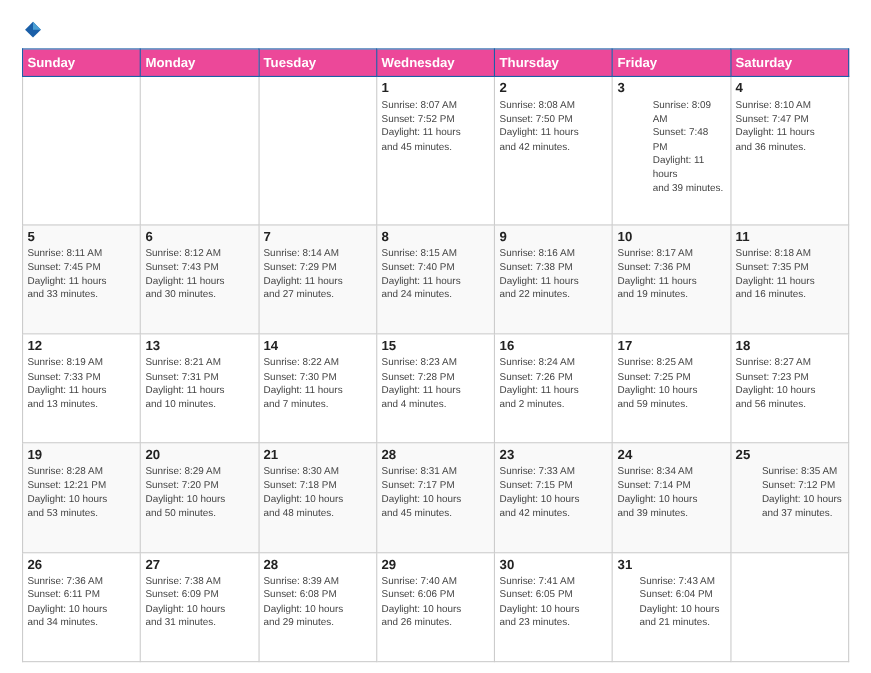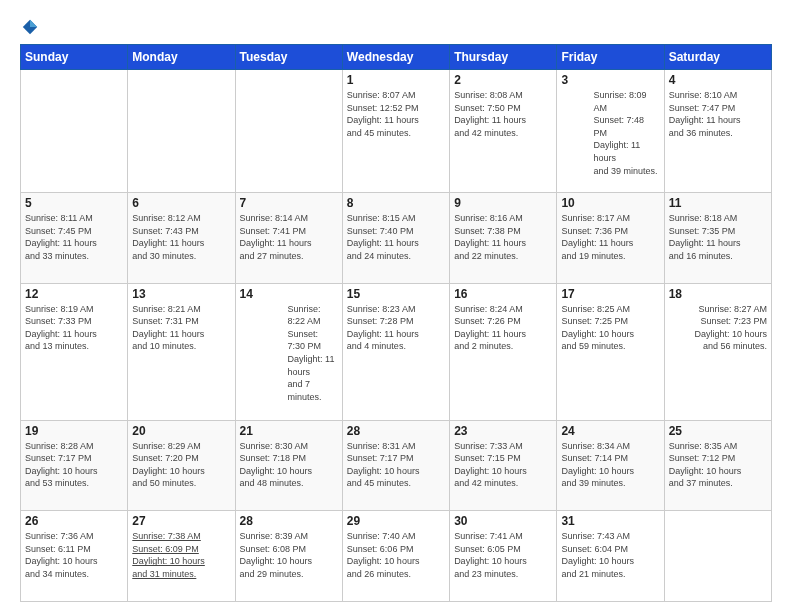--- a/index.html
+++ b/index.html
@@ -59,21 +59,21 @@
       color: #333;
     }
     .calendar {
       flex: 1;
       border: 1px solid #ccc;
       border-collapse: collapse;
       width: 100%;
       table-layout: fixed;
     }
     .calendar th {
-      background: #1d4ed8;
+      background: #ec4899;
       color: #fff;
       font-size: 12px;
       font-weight: bold;
       padding: 5px 4px;
       text-align: left;
       border: 1px solid #1a5fa8;
     }
     .calendar td {
       vertical-align: top;
       border: 1px solid #ccc;
@@ -143,21 +143,21 @@
         </tr>
     </thead>
     <tbody id="calendar-body">
     <tr class="row-odd">
           <td class="empty"></td>
           <td class="empty"></td>
           <td class="empty"></td>
           <td>
             <span class="day-num">1</span>
             <div class="day-info" style="white-space: pre-line;">Sunrise: 8:07 AM
-Sunset: 12:52 PM
+Sunset: 7:52 PM
 Daylight: 11 hours
 and 45 minutes.</div>
           </td>
           <td>
             <span class="day-num">2</span>
             <div class="day-info" style="white-space: pre-line;">Sunrise: 8:08 AM
 Sunset: 7:50 PM
 Daylight: 11 hours
 and 42 minutes.</div>
           </td>
@@ -187,21 +187,21 @@
           <td>
             <span class="day-num">6</span>
             <div class="day-info" style="white-space: pre-line;">Sunrise: 8:12 AM
 Sunset: 7:43 PM
 Daylight: 11 hours
 and 30 minutes.</div>
           </td>
           <td>
             <span class="day-num">7</span>
             <div class="day-info" style="white-space: pre-line;">Sunrise: 8:14 AM
-Sunset: 7:41 PM
+Sunset: 7:29 PM
 Daylight: 11 hours
 and 27 minutes.</div>
           </td>
           <td>
             <span class="day-num">8</span>
             <div class="day-info" style="white-space: pre-line;">Sunrise: 8:15 AM
 Sunset: 7:40 PM
 Daylight: 11 hours
 and 24 minutes.</div>
           </td>
@@ -237,21 +237,21 @@
           </td>
           <td>
             <span class="day-num">13</span>
             <div class="day-info" style="white-space: pre-line;">Sunrise: 8:21 AM
 Sunset: 7:31 PM
 Daylight: 11 hours
 and 10 minutes.</div>
           </td>
           <td>
             <span class="day-num">14</span>
-            <div class="day-info" style="white-space: pre-line; margin-left: 48px;">Sunrise: 8:22 AM
+            <div class="day-info" style="white-space: pre-line;">Sunrise: 8:22 AM
 Sunset: 7:30 PM
 Daylight: 11 hours
 and 7 minutes.</div>
           </td>
           <td>
             <span class="day-num">15</span>
             <div class="day-info" style="white-space: pre-line;">Sunrise: 8:23 AM
 Sunset: 7:28 PM
 Daylight: 11 hours
 and 4 minutes.</div>
@@ -265,31 +265,31 @@
           </td>
           <td>
             <span class="day-num">17</span>
             <div class="day-info" style="white-space: pre-line;">Sunrise: 8:25 AM
 Sunset: 7:25 PM
 Daylight: 10 hours
 and 59 minutes.</div>
           </td>
           <td>
             <span class="day-num">18</span>
-            <div class="day-info" style="white-space: pre-line; text-align: right;">Sunrise: 8:27 AM
+            <div class="day-info" style="white-space: pre-line;">Sunrise: 8:27 AM
 Sunset: 7:23 PM
 Daylight: 10 hours
 and 56 minutes.</div>
           </td>
         </tr>
         <tr class="row-even">
           <td>
             <span class="day-num">19</span>
             <div class="day-info" style="white-space: pre-line;">Sunrise: 8:28 AM
-Sunset: 7:17 PM
+Sunset: 12:21 PM
 Daylight: 10 hours
 and 53 minutes.</div>
           </td>
           <td>
             <span class="day-num">20</span>
             <div class="day-info" style="white-space: pre-line;">Sunrise: 8:29 AM
 Sunset: 7:20 PM
 Daylight: 10 hours
 and 50 minutes.</div>
           </td>
@@ -316,37 +316,37 @@
           </td>
           <td>
             <span class="day-num">24</span>
             <div class="day-info" style="white-space: pre-line;">Sunrise: 8:34 AM
 Sunset: 7:14 PM
 Daylight: 10 hours
 and 39 minutes.</div>
           </td>
           <td>
             <span class="day-num">25</span>
-            <div class="day-info" style="white-space: pre-line;">Sunrise: 8:35 AM
+            <div class="day-info" style="white-space: pre-line; margin-left: 24px;">Sunrise: 8:35 AM
 Sunset: 7:12 PM
 Daylight: 10 hours
 and 37 minutes.</div>
           </td>
         </tr>
         <tr class="row-odd">
           <td>
             <span class="day-num">26</span>
             <div class="day-info" style="white-space: pre-line;">Sunrise: 7:36 AM
 Sunset: 6:11 PM
 Daylight: 10 hours
 and 34 minutes.</div>
           </td>
           <td>
             <span class="day-num">27</span>
-            <div class="day-info" style="white-space: pre-line; text-decoration: underline;">Sunrise: 7:38 AM
+            <div class="day-info" style="white-space: pre-line;">Sunrise: 7:38 AM
 Sunset: 6:09 PM
 Daylight: 10 hours
 and 31 minutes.</div>
           </td>
           <td>
             <span class="day-num">28</span>
             <div class="day-info" style="white-space: pre-line;">Sunrise: 8:39 AM
 Sunset: 6:08 PM
 Daylight: 10 hours
 and 29 minutes.</div>
@@ -360,21 +360,21 @@
           </td>
           <td>
             <span class="day-num">30</span>
             <div class="day-info" style="white-space: pre-line;">Sunrise: 7:41 AM
 Sunset: 6:05 PM
 Daylight: 10 hours
 and 23 minutes.</div>
           </td>
           <td>
             <span class="day-num">31</span>
-            <div class="day-info" style="white-space: pre-line;">Sunrise: 7:43 AM
+            <div class="day-info" style="white-space: pre-line; margin-left: 20px;">Sunrise: 7:43 AM
 Sunset: 6:04 PM
 Daylight: 10 hours
 and 21 minutes.</div>
           </td>
           <td class="empty"></td>
         </tr>
       </tbody>
   </table>
 </div>
 

